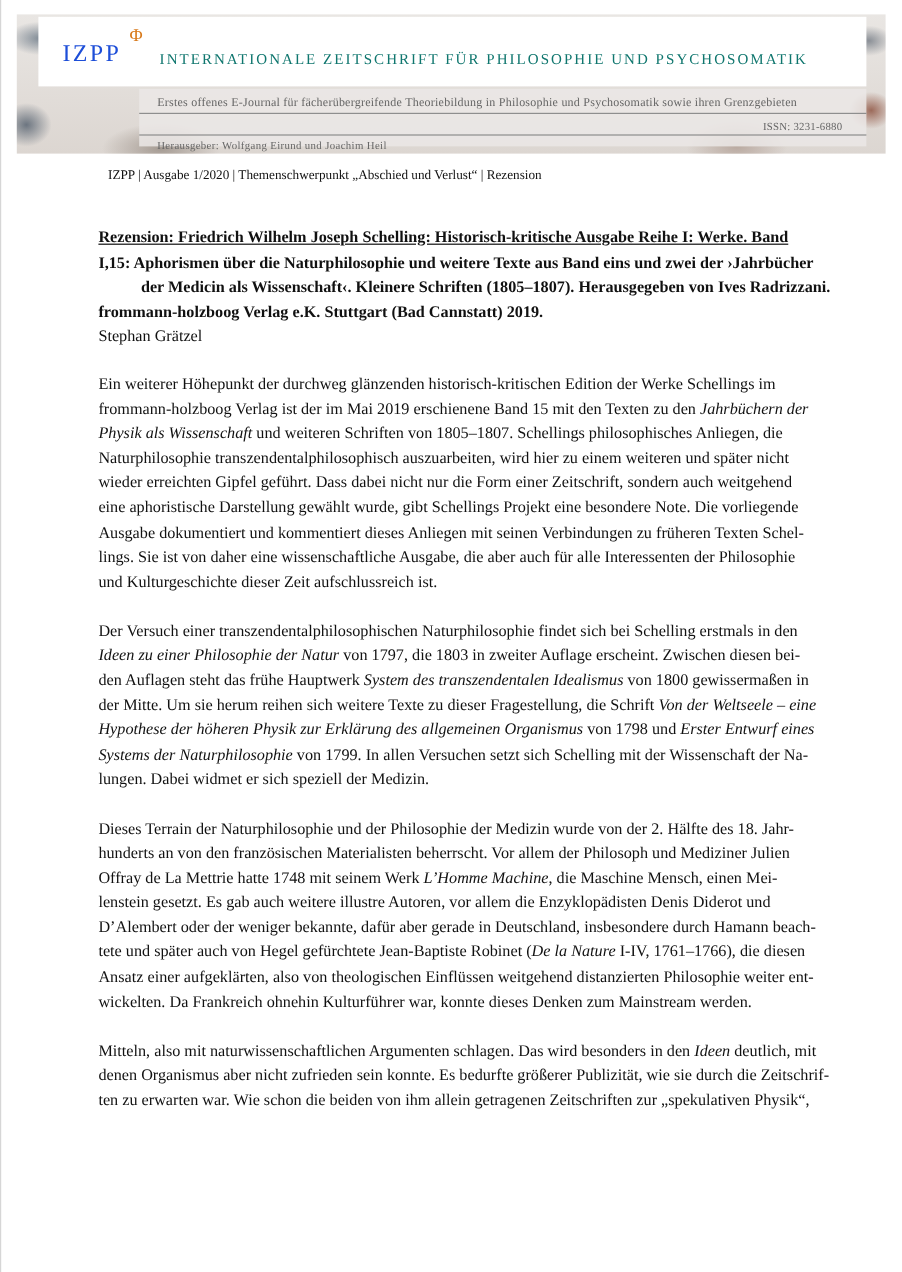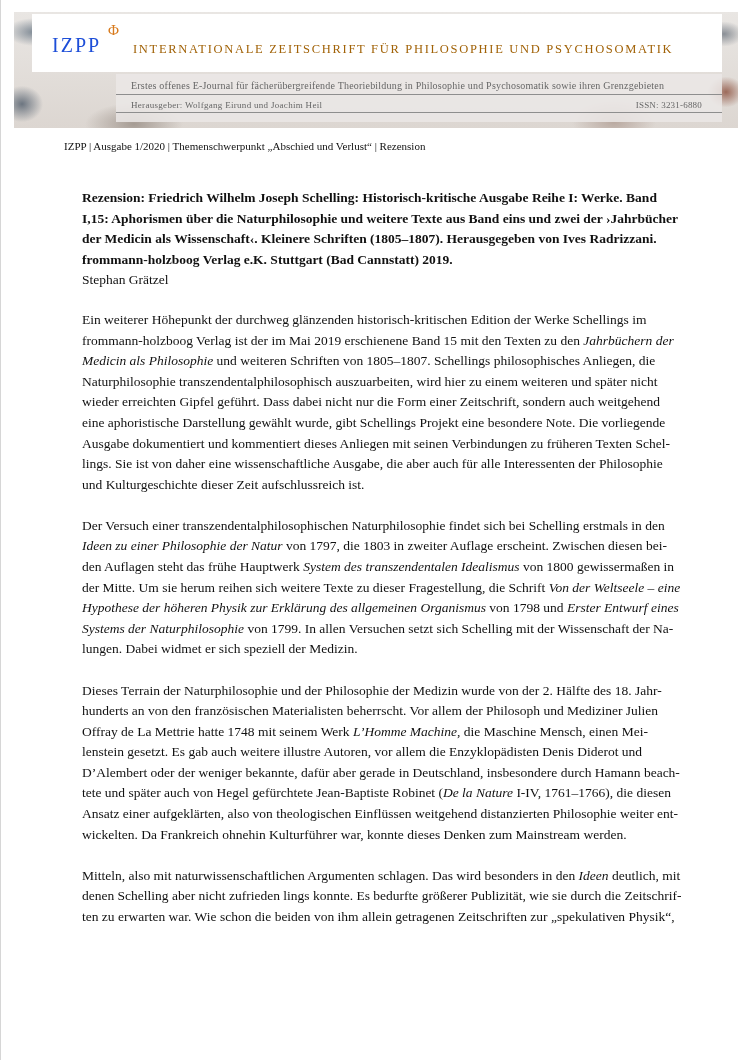--- a/index.html
+++ b/index.html
@@ -23,34 +23,34 @@
     }
     .banner-inner {
       position:absolute; left:32px; top:14px; width:690px; height:58px;
       background:#ffffff;
     }
     .logo {
       position:absolute; left:52px; top:34px; font-size:20px; letter-spacing:2px; color:#1d4ed8;
     }
     .logo-phi { position:absolute; left:108px; top:22px; font-size:15px; color:#d87a1c; }
     .masthead-title {
-      position:absolute; left:133px; top:42px; font-size:12.5px; letter-spacing:1.7px; color:#a16207;
+      position:absolute; left:133px; top:42px; font-size:12.5px; letter-spacing:1.7px; color:#0f766e;
       white-space:nowrap;
     }
     .sub-band {
       position:absolute; left:116px; top:74px; width:606px; height:48px;
       background:rgba(235,232,230,0.85);
     }
     .subtitle { position:absolute; left:131px; top:80px; font-size:10px; color:#666; letter-spacing:0.2px; white-space:nowrap; }
     .sub-rule { position:absolute; left:116px; top:94px; width:606px; height:1px; background:#8e8e8e; }
-    .editors { position:absolute; left:131px; top:100px; font-size:9px; color:#666; letter-spacing:0.3px; white-space:nowrap; }
+    .editors { position:absolute; left:131px; top:116px; font-size:9px; color:#666; letter-spacing:0.3px; white-space:nowrap; }
     .issn { position:absolute; right:50px; top:100px; font-size:9px; color:#666; letter-spacing:0.2px; }
     .sub-rule2 { position:absolute; left:116px; top:112px; width:606px; height:1px; background:#8e8e8e; }
 
-    .running-head { position:absolute; left:64px; top:140px; font-size:11px; color:#111; white-space:nowrap; }
+    .running-head { position:absolute; left:90px; top:140px; font-size:11px; color:#111; white-space:nowrap; }
 
     .article { position:absolute; left:82px; top:188px; width:610px; }
     .art-title { font-weight:bold; font-size:13.5px; line-height:20.5px; margin:0; }
     .author { font-size:13.5px; line-height:20px; margin:0 0 20px 0; }
     .para { font-size:13.5px; line-height:20.6px; margin:0 0 20.5px 0; text-align:justify; }
     .para .ln { display:block; white-space:nowrap; }
     em { font-style:italic; }
   </style>
 </head>
 <body>
@@ -68,31 +68,31 @@
   <div class="sub-rule"></div>
   <div class="editors">Herausgeber: Wolfgang Eirund und Joachim Heil</div>
   <div class="issn">ISSN: 3231-6880</div>
   <div class="sub-rule2"></div>
 </header>
 
 <div class="running-head">IZPP | Ausgabe 1/2020 | Themenschwerpunkt „Abschied und Verlust“ | Rezension</div>
 
 <main class="article">
   <h1 class="art-title" id="title">
-      <span style="display: block;">Rezension: Friedrich Wilhelm Joseph Schelling: Historisch-kritische Ausgabe Reihe I: Werke. Band</span>
+      <span style="display: block; text-decoration: underline;">Rezension: Friedrich Wilhelm Joseph Schelling: Historisch-kritische Ausgabe Reihe I: Werke. Band</span>
       <span style="display: block;">I,15: Aphorismen über die Naturphilosophie und weitere Texte aus Band eins und zwei der ›Jahrbücher</span>
-      <span style="display: block;">der Medicin als Wissenschaft‹. Kleinere Schriften (1805–1807). Herausgegeben von Ives Radrizzani.</span>
+      <span style="display: block; text-align: right;">der Medicin als Wissenschaft‹. Kleinere Schriften (1805–1807). Herausgegeben von Ives Radrizzani.</span>
       <span style="display: block;">frommann-holzboog Verlag e.K. Stuttgart (Bad Cannstatt) 2019.</span>
     </h1>
   <p class="author">Stephan Grätzel</p>
   <div id="body">
       <p class="para">
         <span class="ln">Ein weiterer Höhepunkt der durchweg glänzenden historisch-kritischen Edition der Werke Schellings im</span>
         <span class="ln">frommann-holzboog Verlag ist der im Mai 2019 erschienene Band 15 mit den Texten zu den <em>Jahrbüchern der</em></span>
-        <span class="ln"><em>Medicin als Philosophie</em> und weiteren Schriften von 1805–1807. Schellings philosophisches Anliegen, die</span>
+        <span class="ln"><em>Physik als Wissenschaft</em> und weiteren Schriften von 1805–1807. Schellings philosophisches Anliegen, die</span>
         <span class="ln">Naturphilosophie transzendentalphilosophisch auszuarbeiten, wird hier zu einem weiteren und später nicht</span>
         <span class="ln">wieder erreichten Gipfel geführt. Dass dabei nicht nur die Form einer Zeitschrift, sondern auch weitgehend</span>
         <span class="ln">eine aphoristische Darstellung gewählt wurde, gibt Schellings Projekt eine besondere Note. Die vorliegende</span>
         <span class="ln">Ausgabe dokumentiert und kommentiert dieses Anliegen mit seinen Verbindungen zu früheren Texten Schel-</span>
         <span class="ln">lings. Sie ist von daher eine wissenschaftliche Ausgabe, die aber auch für alle Interessenten der Philosophie</span>
         <span class="ln">und Kulturgeschichte dieser Zeit aufschlussreich ist.</span>
       </p>
       <p class="para">
         <span class="ln">Der Versuch einer transzendentalphilosophischen Naturphilosophie findet sich bei Schelling erstmals in den</span>
         <span class="ln"><em>Ideen zu einer Philosophie der Natur</em> von 1797, die 1803 in zweiter Auflage erscheint. Zwischen diesen bei-</span>
@@ -107,17 +107,17 @@
         <span class="ln">hunderts an von den französischen Materialisten beherrscht. Vor allem der Philosoph und Mediziner Julien</span>
         <span class="ln">Offray de La Mettrie hatte 1748 mit seinem Werk <em>L’Homme Machine</em>, die Maschine Mensch, einen Mei-</span>
         <span class="ln">lenstein gesetzt. Es gab auch weitere illustre Autoren, vor allem die Enzyklopädisten Denis Diderot und</span>
         <span class="ln">D’Alembert oder der weniger bekannte, dafür aber gerade in Deutschland, insbesondere durch Hamann beach-</span>
         <span class="ln">tete und später auch von Hegel gefürchtete Jean-Baptiste Robinet (<em>De la Nature</em> I-IV, 1761–1766), die diesen</span>
         <span class="ln">Ansatz einer aufgeklärten, also von theologischen Einflüssen weitgehend distanzierten Philosophie weiter ent-</span>
         <span class="ln">wickelten. Da Frankreich ohnehin Kulturführer war, konnte dieses Denken zum Mainstream werden.</span>
       </p>
       <p class="para">
         <span class="ln">Mitteln, also mit naturwissenschaftlichen Argumenten schlagen. Das wird besonders in den <em>Ideen</em> deutlich, mit</span>
-        <span class="ln">denen Schelling aber nicht zufrieden lings konnte. Es bedurfte größerer Publizität, wie sie durch die Zeitschrif-</span>
+        <span class="ln">denen Organismus aber nicht zufrieden sein konnte. Es bedurfte größerer Publizität, wie sie durch die Zeitschrif-</span>
         <span class="ln">ten zu erwarten war. Wie schon die beiden von ihm allein getragenen Zeitschriften zur „spekulativen Physik“,</span>
       </p>
     </div>
 </main>
 
 </body></html>

